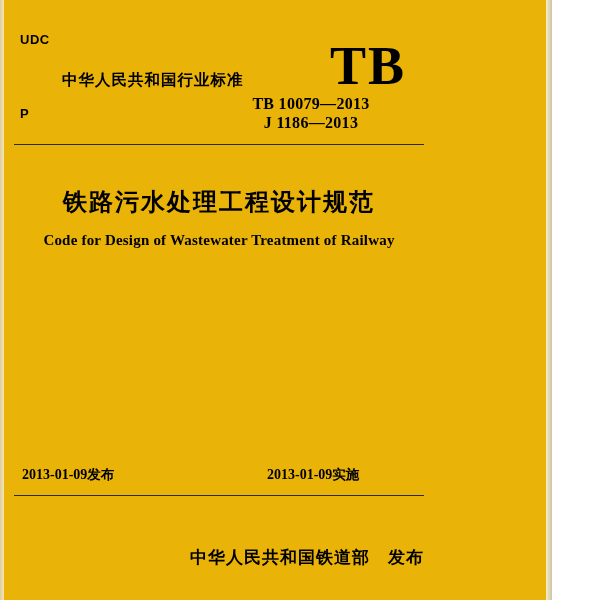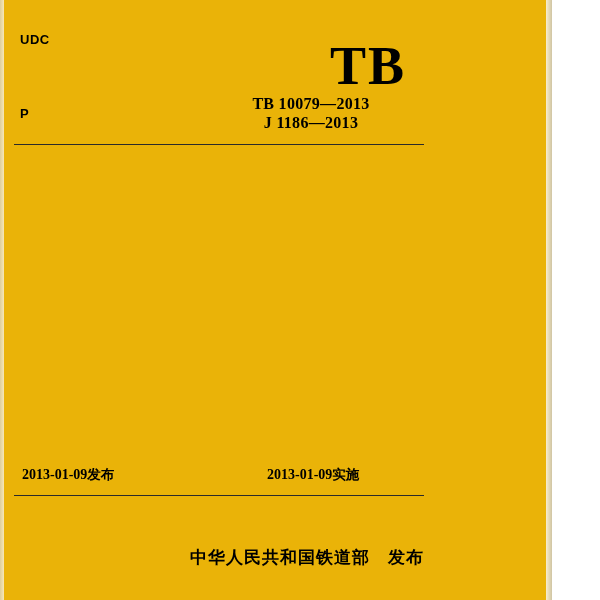--- a/index.html
+++ b/index.html
@@ -179,29 +179,32 @@
 </style>
 </head>
 <body>
 
 <div class="page">
   <div class="sheet">
 
     <div class="udc">UDC</div>
     <div class="pmark">P</div>
 
+    <div class="industry">中华人民共和国行业标准</div>
 
     <div class="tbblock">
       <div class="tb">TB</div>
       <div class="stdno">TB 10079—2013</div>
       <div class="stdno">J 1186—2013</div>
     </div>
 
     <div class="rule rule-top"></div>
 
+    <div class="title-cn">铁路污水处理工程设计规范</div>
+    <div class="title-en">Code for Design of Wastewater Treatment of Railway</div>
 
     <div class="dates">
       <div class="date-issue">
         <span>2013-01-09</span><span class="date-label">发布</span>
       </div>
       <div class="date-effect">
         <span>2013-01-09</span><span class="date-label">实施</span>
       </div>
     </div>
 

